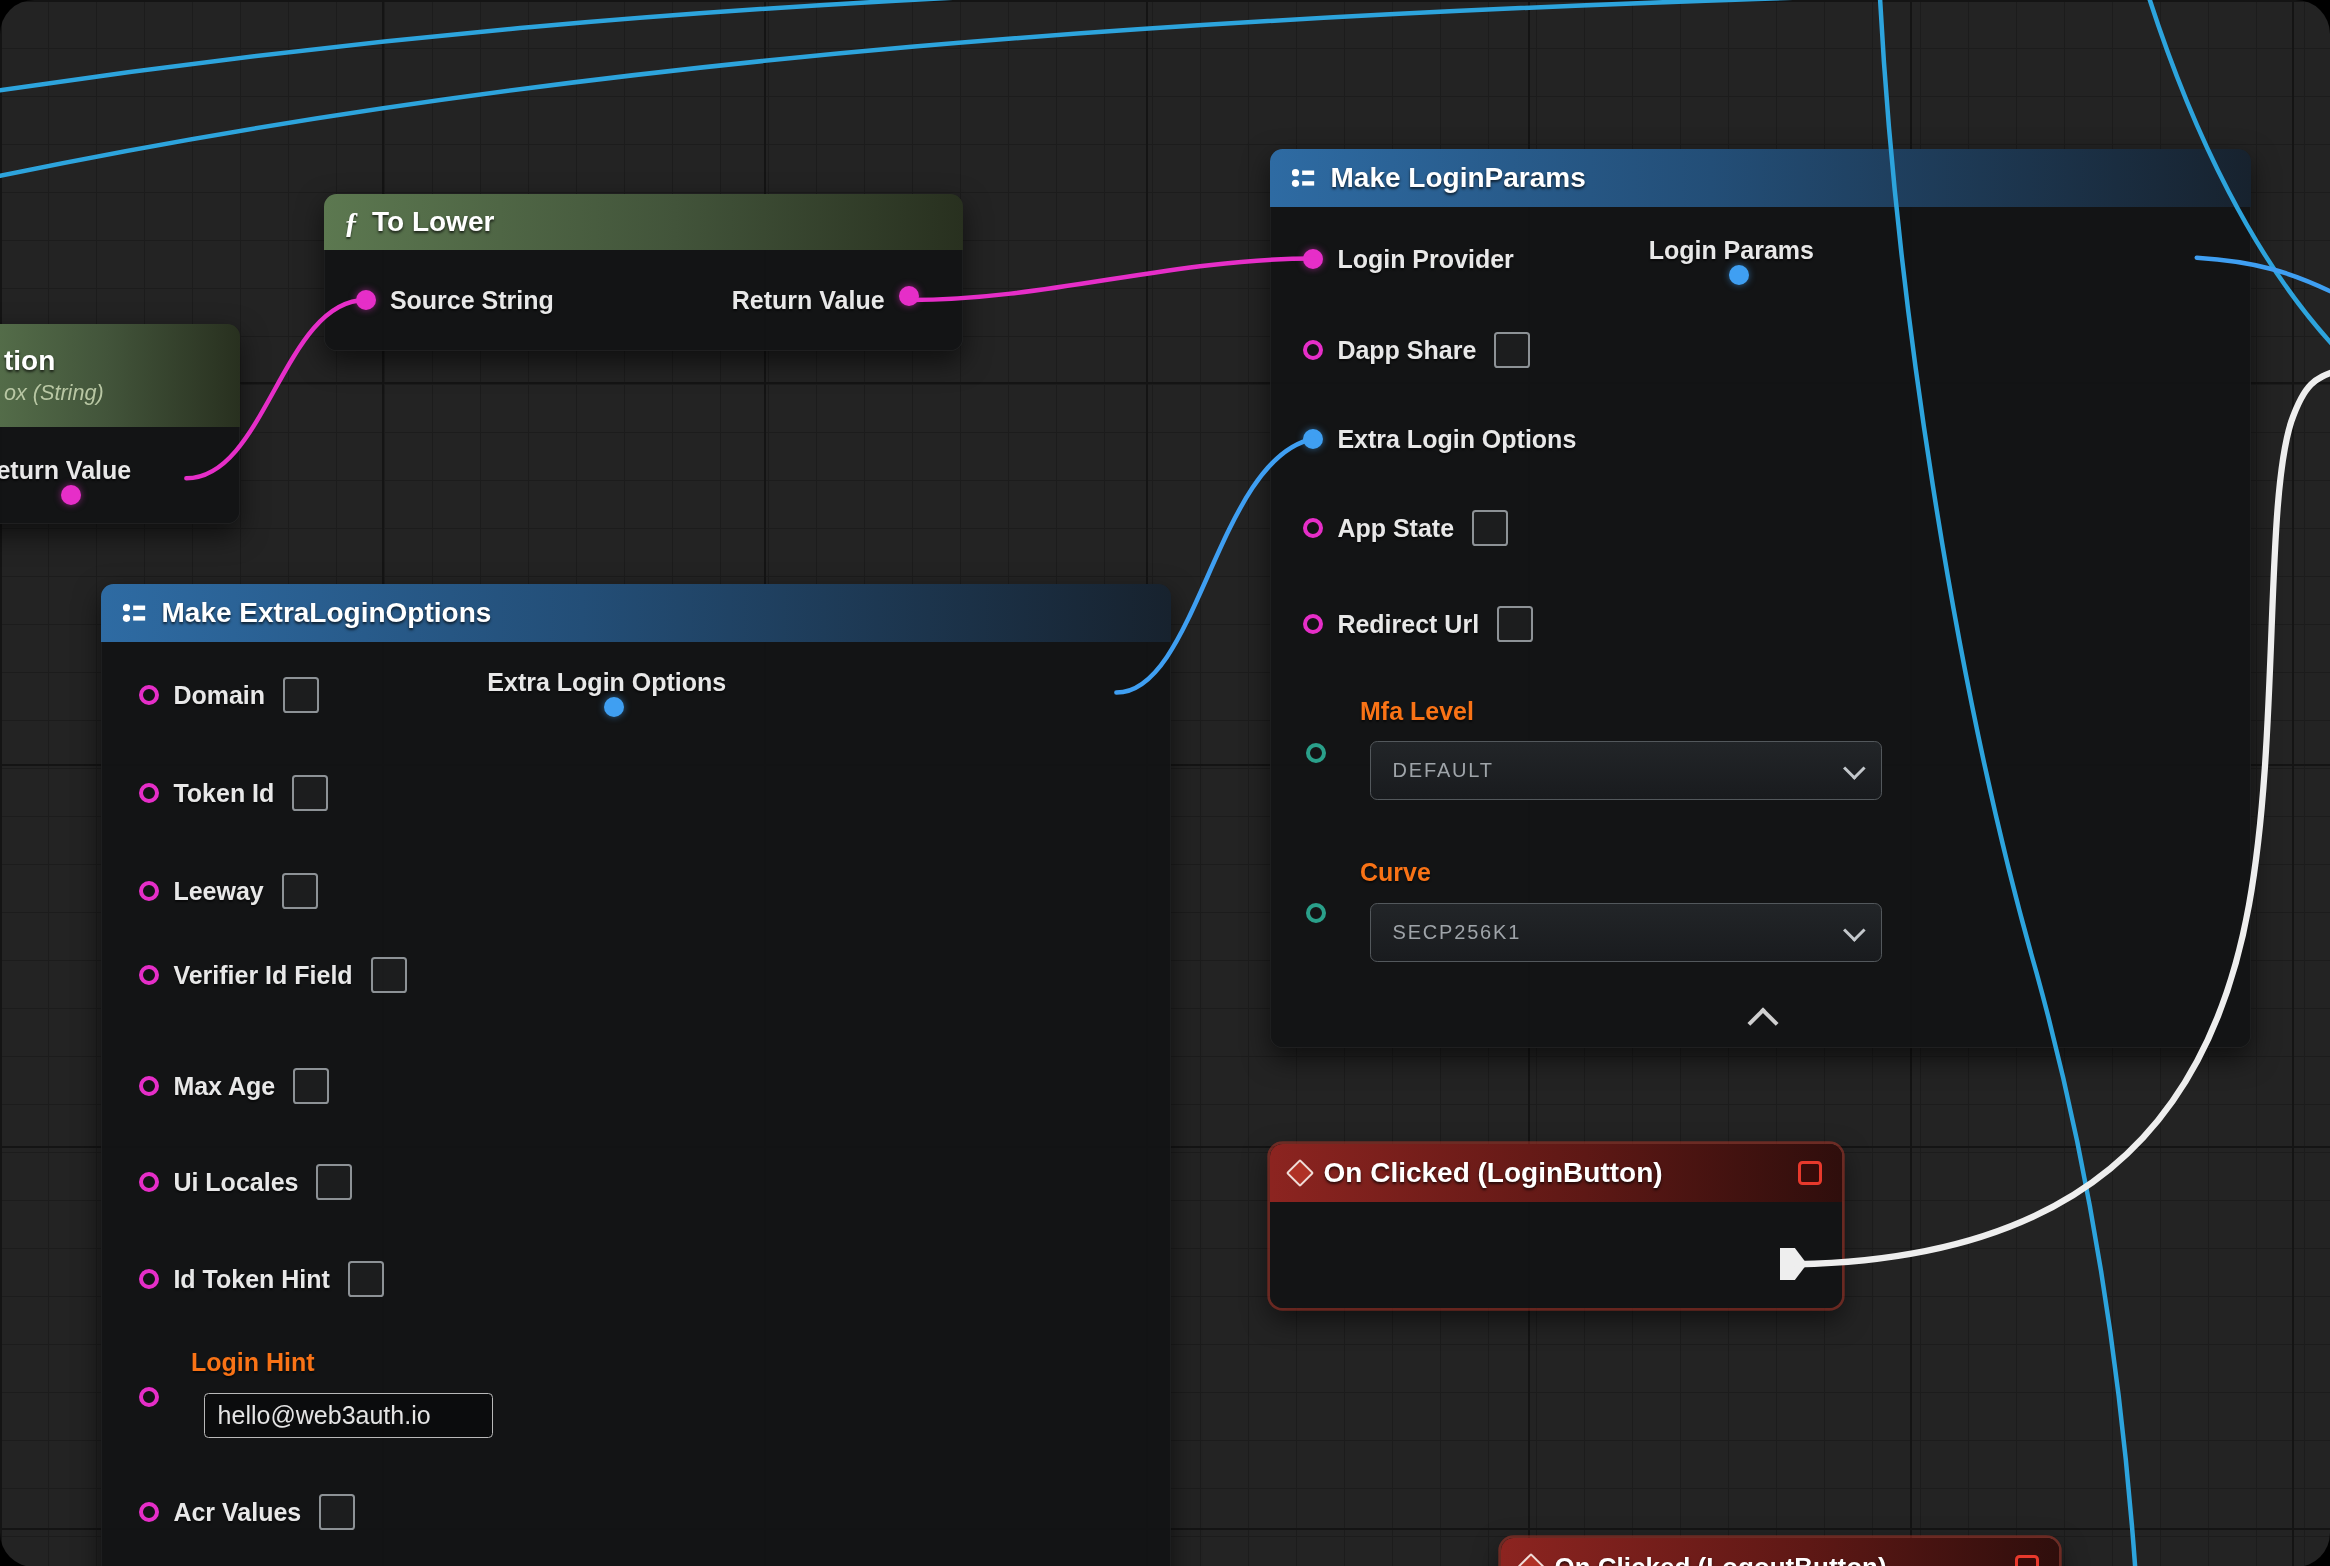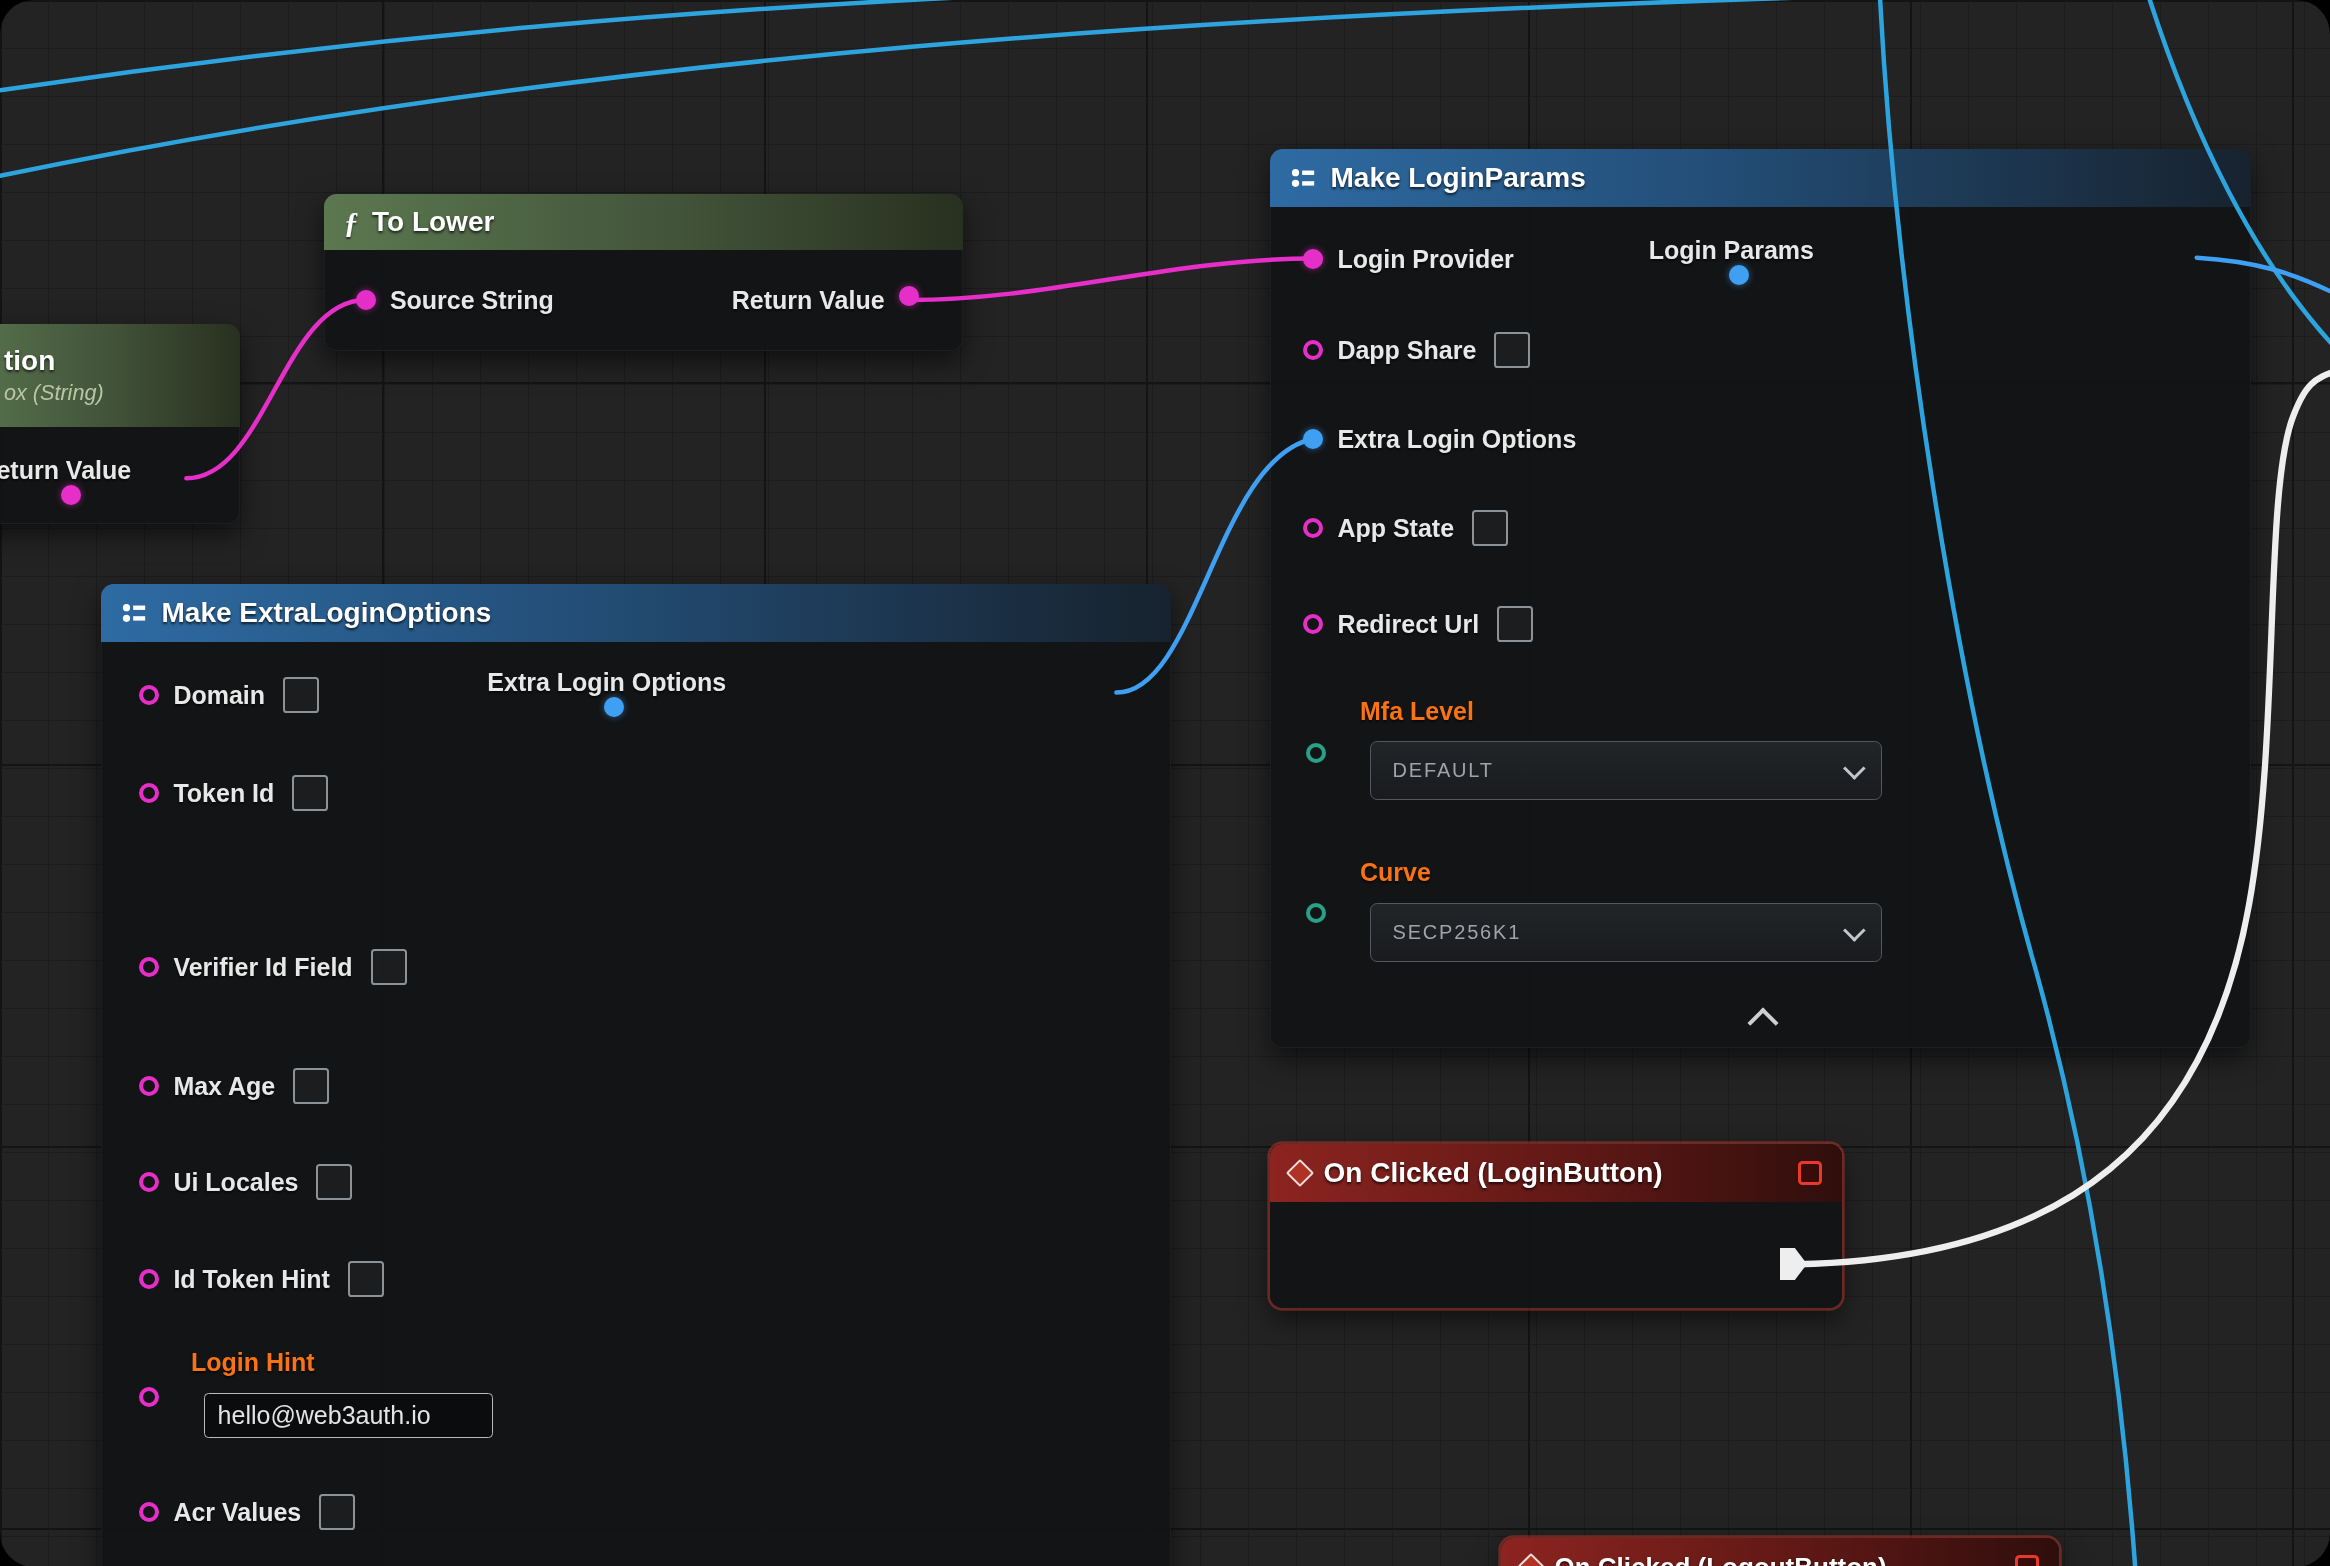--- a/index.html
+++ b/index.html
@@ -145,21 +145,26 @@
     <div class="row" style="top:84px;padding-left:38px">
       <span class="pin pin-magenta hollow"></span>
       <span class="plabel">Domain</span>
       <span class="checkbox"></span>
     </div>
     <div class="row" style="top:182px;padding-left:38px">
       <span class="pin pin-magenta hollow"></span>
       <span class="plabel">Token Id</span>
       <span class="checkbox"></span>
     </div>
-    <div class="row" style="top:356px;padding-left:38px">
+    <div class="row" style="top:280px;padding-left:38px">
+      <span class="pin pin-magenta hollow"></span>
+      <span class="plabel">Leeway</span>
+      <span class="checkbox"></span>
+    </div>
+    <div class="row" style="top:364px;padding-left:38px">
       <span class="pin pin-magenta hollow"></span>
       <span class="plabel">Verifier Id Field</span>
       <span class="checkbox"></span>
     </div>
     <div class="row" style="top:475px;padding-left:38px">
       <span class="pin pin-magenta hollow"></span>
       <span class="plabel">Max Age</span>
       <span class="checkbox"></span>
     </div>
     <div class="row" style="top:571px;padding-left:38px">

